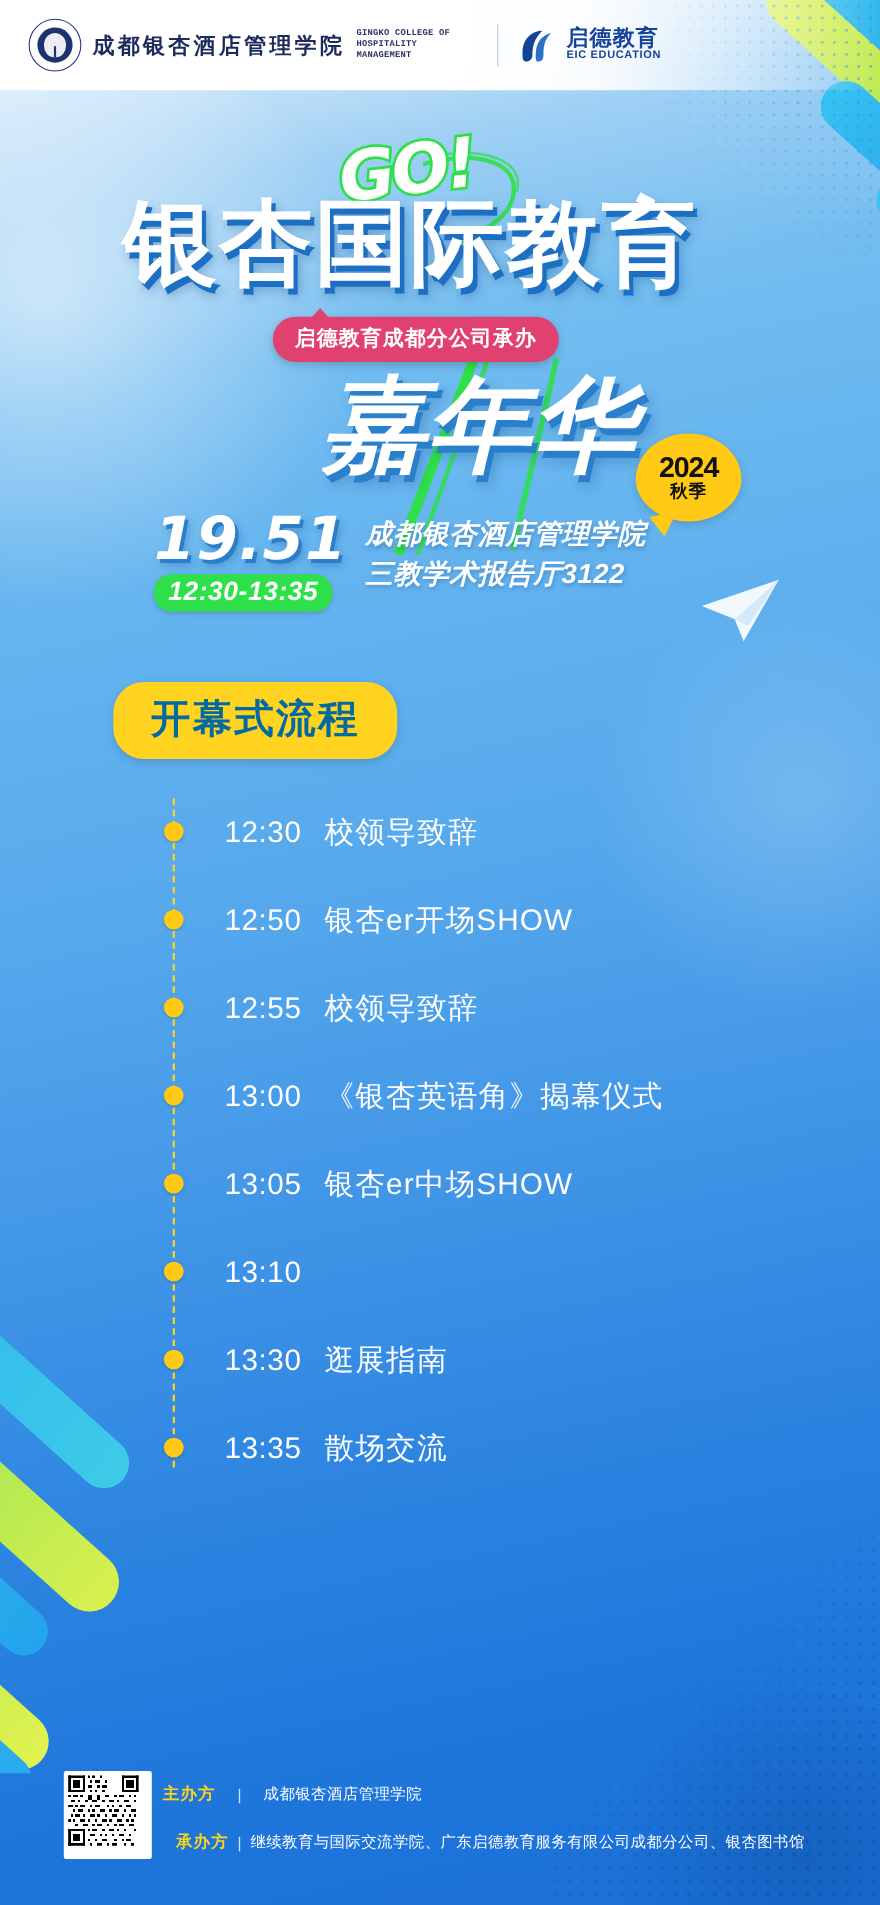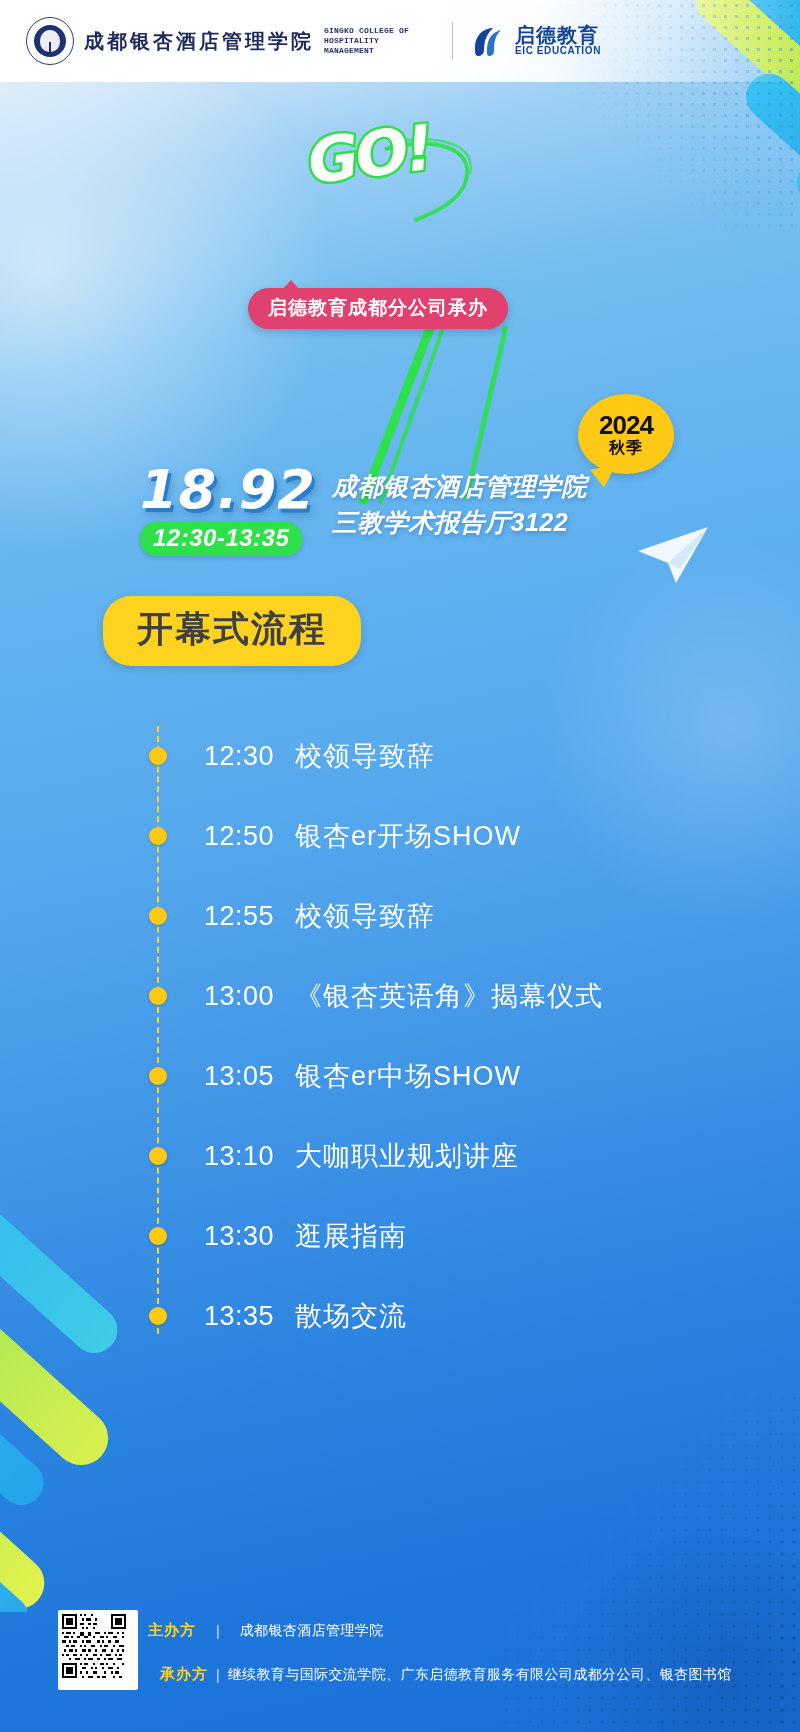--- a/index.html
+++ b/index.html
@@ -172,22 +172,22 @@
     letter-spacing:.5px;box-shadow:0 2px 5px rgba(0,0,0,.15);
   }
   .venue{
     position:absolute;left:332px;top:468px;
     font-size:25px;font-weight:700;font-style:italic;color:#ffffff;line-height:36px;letter-spacing:.5px;
     text-shadow:1px 2px 4px rgba(20,70,130,.35);
   }
 
   
   .sched-title{
-    position:absolute;left:103px;top:596px;background:#ffd320;border-radius:28px;
-    padding:9px 34px 12px;font-size:36px;font-weight:700;color:#404040;letter-spacing:2px;
+    position:absolute;left:103px;top:620px;background:#ffd320;border-radius:28px;
+    padding:9px 34px 12px;font-size:36px;font-weight:700;color:#0369a1;letter-spacing:2px;
     box-shadow:0 3px 8px rgba(0,0,0,.14);
   }
   .timeline{position:absolute;left:120px;top:716px;width:620px;}
   .tl-line{
     position:absolute;left:37px;top:10px;bottom:22px;width:0;
     border-left:2px dashed #ffd320;
   }
   .row{position:relative;height:80px;display:flex;align-items:center;}
   .dot{
     position:absolute;left:29px;width:18px;height:18px;border-radius:50%;background:#ffc915;
@@ -266,39 +266,41 @@
       </div>
     </div>
   </div>
 
   <div class="title-wrap">
     <svg class="go-swoosh" viewBox="0 0 110 90">
       <path d="M8 12 C60 4, 96 20, 86 50 C80 70, 54 80, 30 86" stroke="#2ee04a" stroke-width="4" fill="none" opacity=".9"></path>
       <path d="M16 6 C66 2, 100 18, 90 46" stroke="#2ee04a" stroke-width="2.5" fill="none" opacity=".7"></path>
     </svg>
     <div class="go">GO!</div>
+    <div class="main-title">银杏国际教育</div>
 
     <svg class="green-slash" viewBox="0 0 330 200">
       <path d="M92 196 L164 10" stroke="#2ee04a" stroke-width="9" fill="none"></path>
       <path d="M110 196 L176 12" stroke="#2ee04a" stroke-width="4" fill="none" opacity=".85"></path>
       <path d="M196 192 L236 18" stroke="#2ee04a" stroke-width="5" fill="none" opacity=".9"></path>
     </svg>
 
+    <div class="carnival">嘉年华</div>
 
     <div class="ribbon">启德教育成都分公司承办</div>
 
 
     <div class="badge">
       <div class="badge-year">2024</div>
       <div class="badge-season">秋季</div>
     </div>
   </div>
 
   <div class="date-block">
-    <div class="date-big">18.92</div>
+    <div class="date-big">19.51</div>
     <div class="time-pill">12:30-13:35</div>
   </div>
   <div class="venue">
     <div>成都银杏酒店管理学院</div>
     <div>三教学术报告厅3122</div>
   </div>
 
   <div class="sched-title">开幕式流程</div>
 
   <div class="timeline">
@@ -325,21 +327,20 @@
       <span class="what">《银杏英语角》揭幕仪式</span>
     </div>
     <div class="row">
       <span class="dot"></span>
       <span class="time">13:05</span>
       <span class="what">银杏er中场SHOW</span>
     </div>
     <div class="row">
       <span class="dot"></span>
       <span class="time">13:10</span>
-      <span class="what">大咖职业规划讲座</span>
     </div>
     <div class="row">
       <span class="dot"></span>
       <span class="time">13:30</span>
       <span class="what">逛展指南</span>
     </div>
     <div class="row">
       <span class="dot"></span>
       <span class="time">13:35</span>
       <span class="what">散场交流</span>

